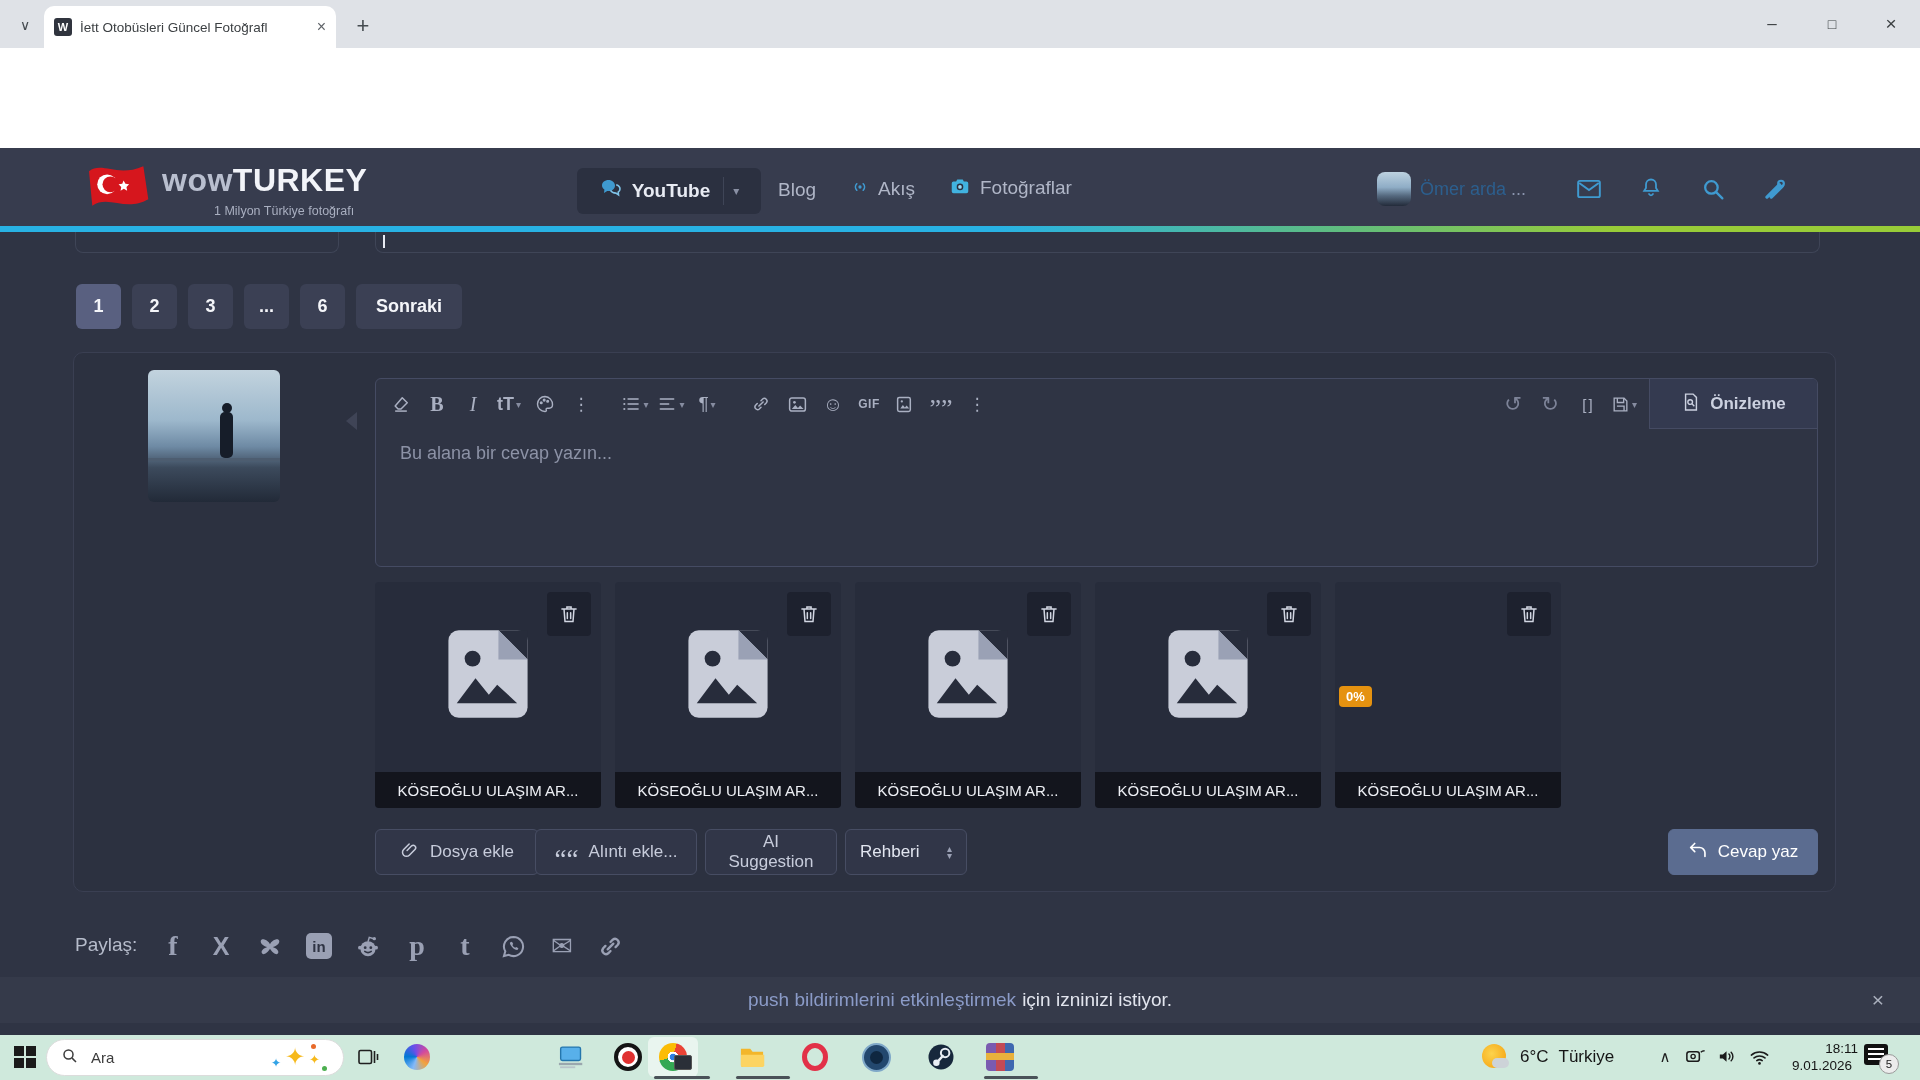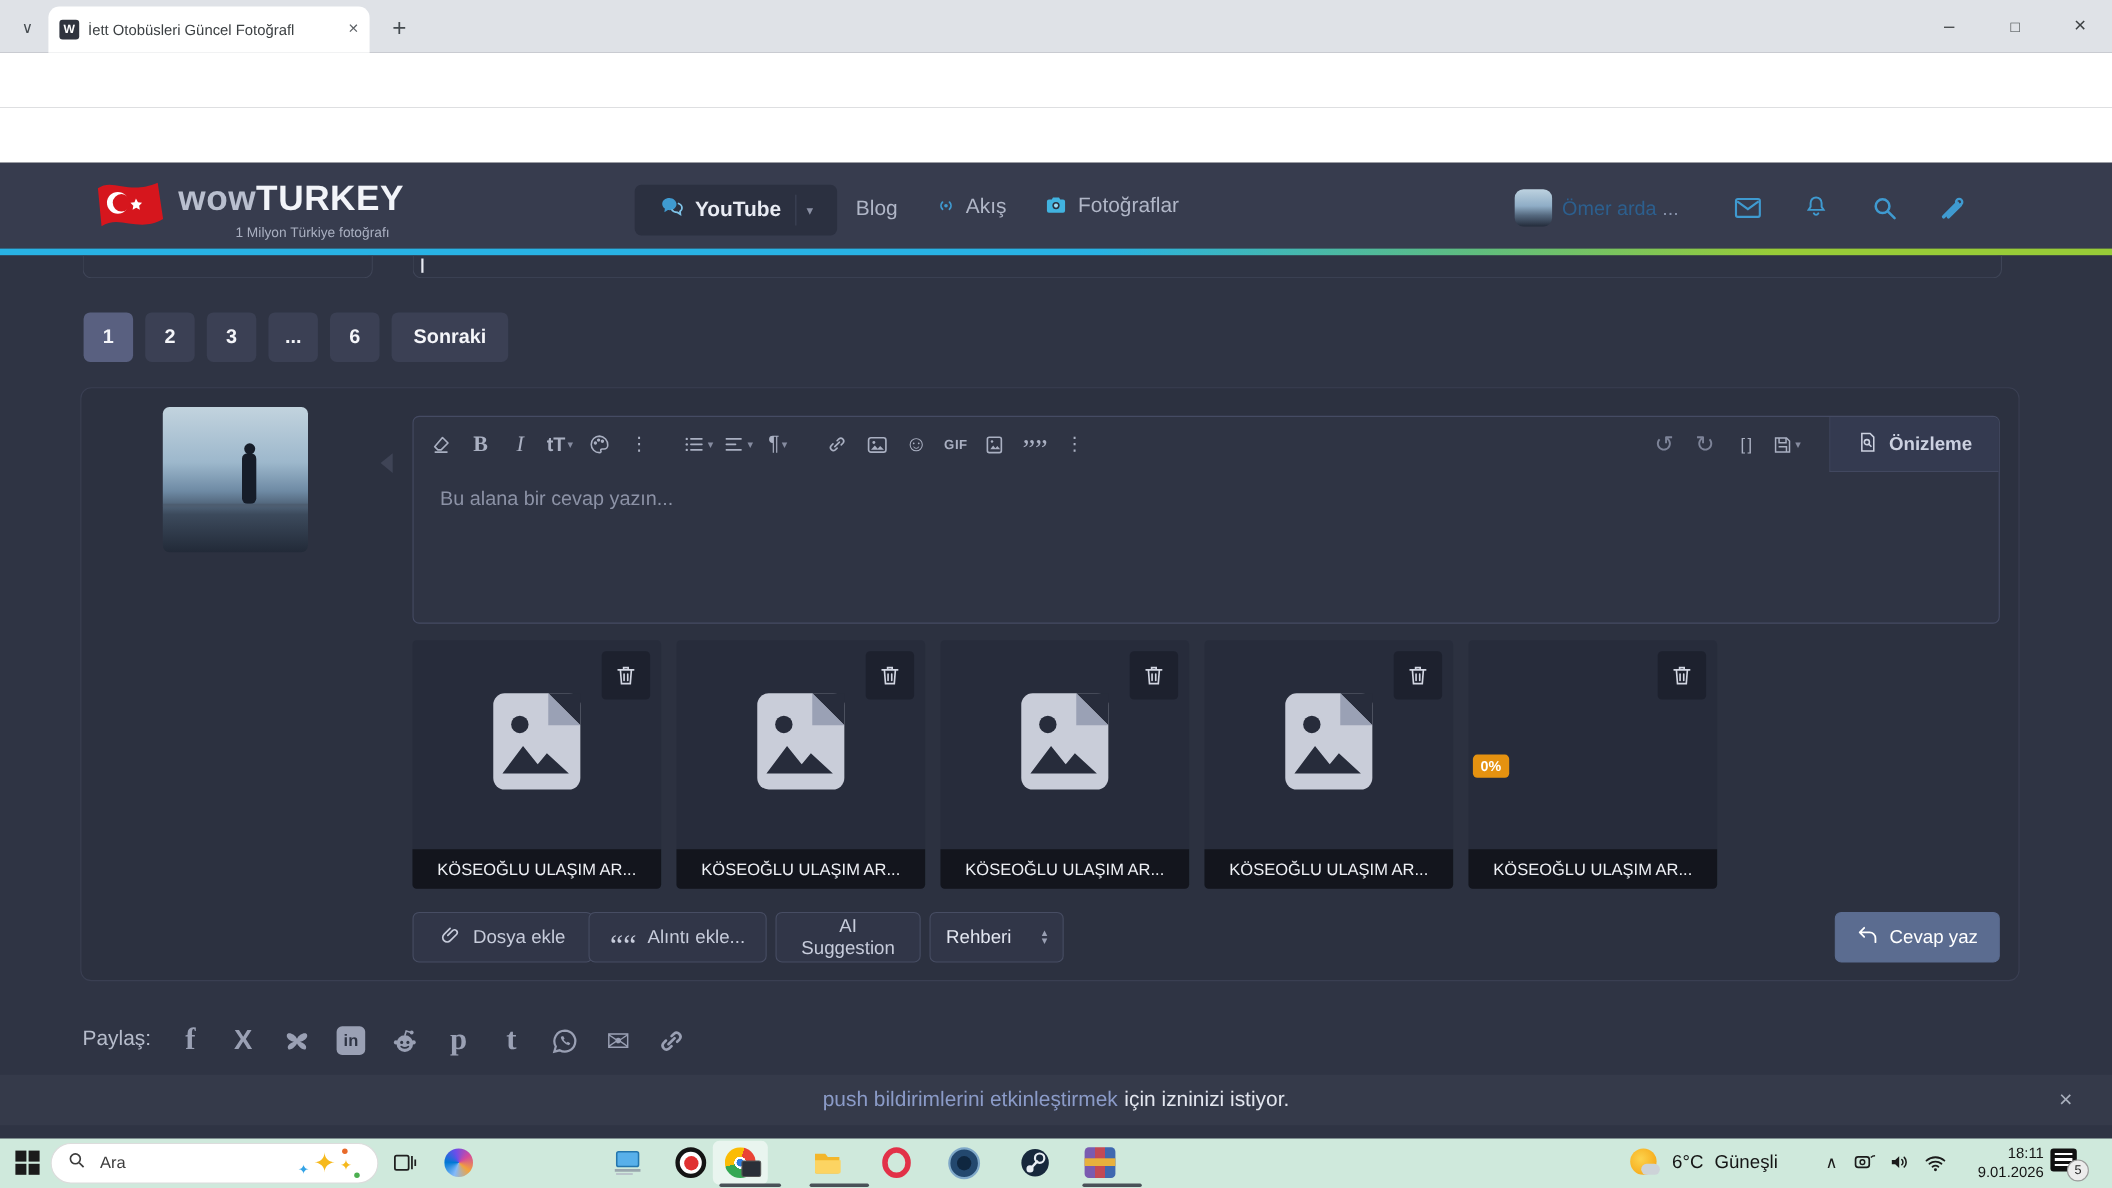--- a/index.html
+++ b/index.html
@@ -303,21 +303,21 @@
       <button class="tbtn dim" style="font-size:21px;">↻</button>
       <button class="tbtn" style="font-size:15px;letter-spacing:-1px;">[ ]</button>
       <button class="tbtn">
           <svg width="19" height="19" viewBox="0 0 24 24" fill="none" stroke="#aab0c2" stroke-width="1.7">
             <path d="M4 4h12.5L20 7.5V20H4z"></path>
             <path d="M8 4v5.5h8V4M7.5 14h9v6"></path>
           </svg>
           <span class="crt">▾</span>
         </button>
     </div>
-    <button class="ctr" style="position:absolute;right:0;top:0;width:154px;height:50px;border-left:1px solid #454b63;border-bottom:1px solid #454b63;background:#343a50;gap:9px;border-radius:0 5px 0 0;">
+    <button class="ctr" style="position:absolute;right:0;top:0;width:168px;height:50px;border-left:1px solid #454b63;border-bottom:1px solid #454b63;background:#343a50;gap:9px;border-radius:0 5px 0 0;">
       <span><svg width="20" height="22" viewBox="0 0 24 24" fill="none" stroke="#ccd1e0" stroke-width="1.7">
             <path d="M5.5 2.5h9l4 4V21.5h-13z"></path>
             <circle cx="11" cy="12" r="2.8"></circle>
             <path d="M13.2 14.2l2.8 2.8"></path>
           </svg></span>
       <span style="color:#ccd1e0;font-size:17px;font-weight:600;">Önizleme</span>
     </button>
     <div style="position:absolute;left:24px;top:64px;font-size:18px;color:#8c92a6;">Bu alana bir cevap yazın...</div>
   </div>
 
@@ -521,39 +521,39 @@
         <span style="position:absolute;left:0;top:10px;width:100%;height:7px;background:#e8b13c;"></span>
       </button>
     <span class="underl" style="left:984px;width:54px;"></span>
 
     <button class="tk flex" style="left:1480px;top:7px;gap:10px;">
       <span style="position:relative;width:30px;height:30px;">
         <span class="abs" style="left:2px;top:2px;width:24px;height:24px;border-radius:50%;background:radial-gradient(circle at 40% 40%,#fcd34d,#f59e0b);"></span>
         <span class="abs" style="left:12px;top:16px;width:17px;height:10px;border-radius:6px;background:#cdd3d8;"></span>
       </span>
       <span style="font-size:17px;color:#151515;">6°C</span>
-      <span style="font-size:17px;color:#151515;">Güneşli</span>
+      <span style="font-size:17px;color:#151515;">Türkiye</span>
     </button>
     <button class="tk ctr" style="left:1652px;top:8px;width:26px;height:28px;font-size:15px;color:#1b1b1b;">∧</button>
     <button class="tk" style="left:1684px;top:10px;"><svg width="23" height="23" viewBox="0 0 24 24" fill="none" stroke="#1b1b1b" stroke-width="1.6">
           <rect x="3" y="7" width="13" height="10" rx="2.5"></rect>
           <circle cx="9.5" cy="12" r="2.2" stroke-width="1.4"></circle>
           <path d="M17.5 7.5c1.5-1.5 4-1.5 4-1.5" stroke-width="1.4"></path>
         </svg></button>
     <button class="tk" style="left:1716px;top:10px;"><svg width="23" height="23" viewBox="0 0 24 24">
           <path d="M4 10v4h3.2L11 17.5v-11L7.2 10z" fill="#1b1b1b"></path>
           <path d="M13.5 9.5a3.5 3.5 0 0 1 0 5M15.8 7.5a6.5 6.5 0 0 1 0 9" stroke="#1b1b1b" stroke-width="1.5" fill="none" stroke-linecap="round"></path>
         </svg></button>
     <button class="tk" style="left:1748px;top:10px;"><svg width="23" height="23" viewBox="0 0 24 24">
           <path d="M3.5 10.5a13 13 0 0 1 17 0M6.3 13.5a9 9 0 0 1 11.4 0M9.2 16.3a4.6 4.6 0 0 1 5.6 0" stroke="#1b1b1b" stroke-width="1.7" fill="none" stroke-linecap="round"></path>
           <circle cx="12" cy="19.2" r="1.4" fill="#1b1b1b"></circle>
         </svg></button>
     <button class="tk" style="left:1786px;top:5px;width:72px;text-align:right;font-size:13.5px;color:#151515;line-height:17px;">
       <span style="display:block;">18:11</span>
-      <span style="display:block;">9.01.2026</span>
+      <span style="display:block;text-align:center;">9.01.2026</span>
     </button>
     <button class="tk" style="left:1864px;top:9px;width:24px;height:21px;background:#111;border-radius:3px;position:absolute;">
         <span style="position:absolute;left:4px;top:4px;width:16px;height:13px;background:repeating-linear-gradient(#fff 0 2px,transparent 2px 5px);"></span>
       </button>
     <span class="tk ctr" style="left:1879px;top:19px;width:20px;height:20px;border-radius:50%;background:#ececec;border:1px solid #9a9a9a;font-size:11.5px;color:#222;box-sizing:border-box;">5</span>
   </div>
 
 </div>
 
 </body></html>

